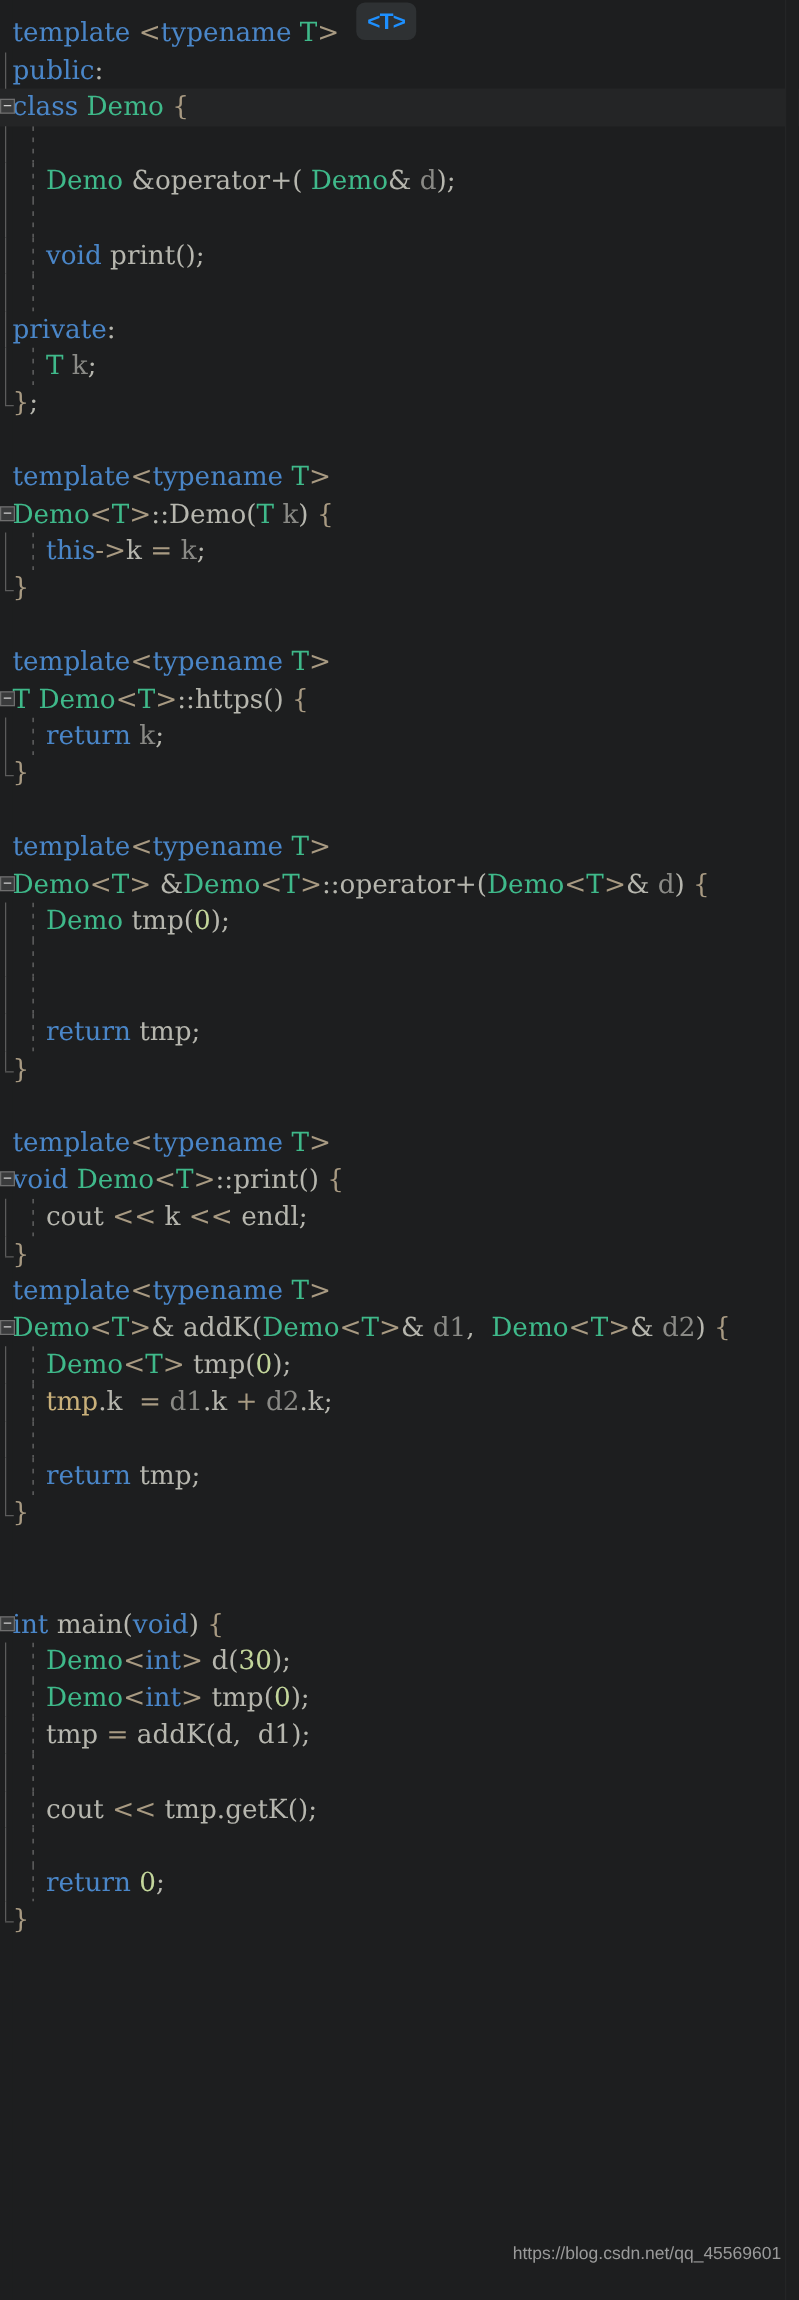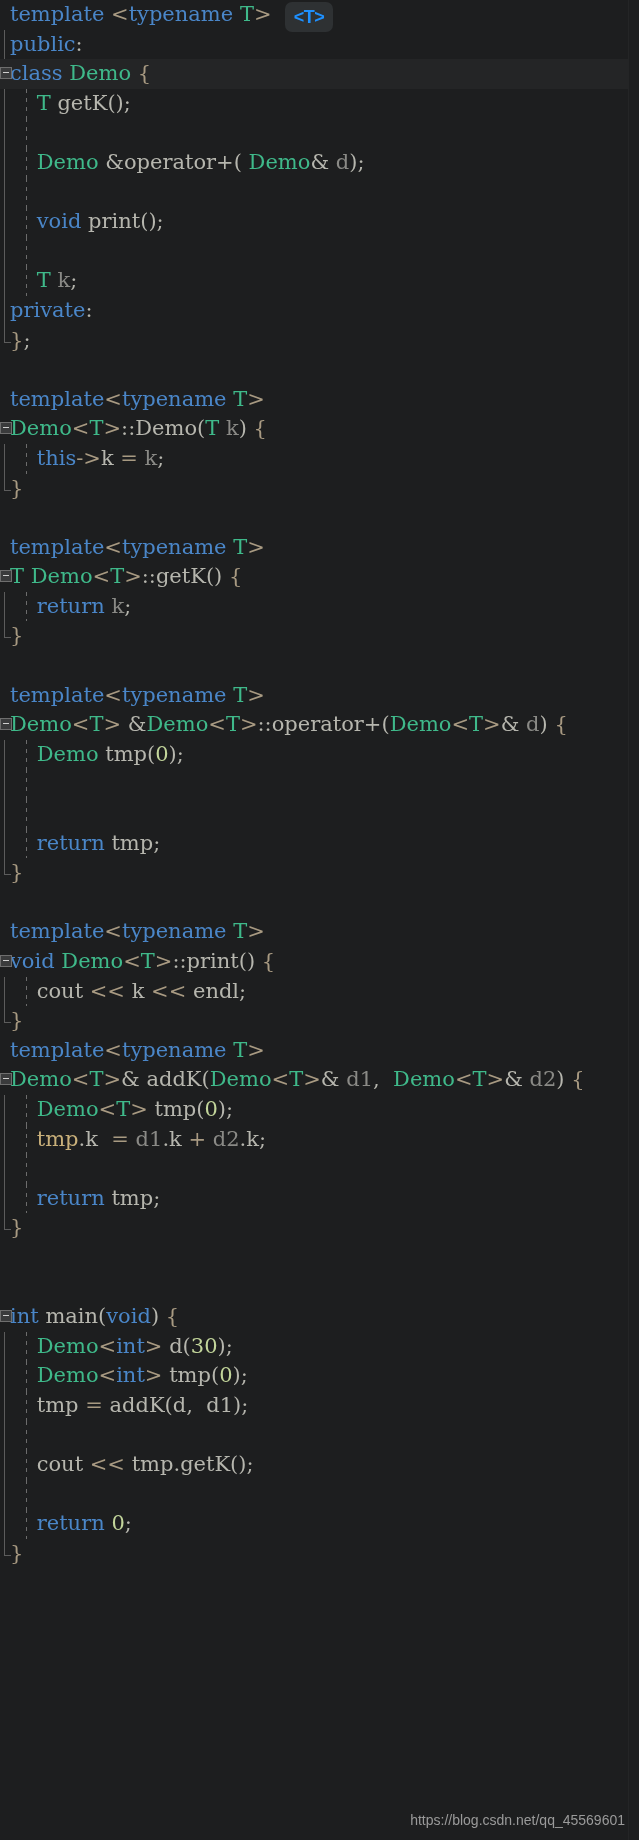--- a/index.html
+++ b/index.html
@@ -28,21 +28,21 @@
   }
   
   #gutter {
     position: absolute;
     top: 0; left: 0;
     width: 10px; height: 1840px;
     background: #1d1e1f;
   }
   .code-area {
     position: absolute;
-    top: 0; left: 0;
+    top: 12px; left: 0;
     width: 639px;
   }
   .line {
     position: relative;
     height: 29.6px;
     line-height: 29.6px;
     font-size: 21px;
     white-space: pre;
     padding-left: 10px;
     box-sizing: border-box;
@@ -139,56 +139,55 @@
     font-weight: bold;
     font-size: 18px;
     color: #1e90ff;
     letter-spacing: -0.5px;
   }
 
   
   #watermark {
     position: absolute;
     right: 14px;
-    bottom: 12px;
+    bottom: 30px;
     font-family: "Liberation Sans", sans-serif;
     font-size: 14px;
     color: #9a9a9a;
     z-index: 15;
     white-space: nowrap;
   }
 </style>
 </head>
 <body>
 
 <div id="editor">
 
   <div id="gutter"></div>
 
   <div class="code-area" id="code-area">
       <div class="line"><span class="txt"><span class="kw">template</span> <span class="op">&lt;</span><span class="kw">typename</span> <span class="typ">T</span><span class="op">&gt;</span></span></div>
       <div class="line"><div class="foldbar"></div><span class="txt"><span class="kw">public</span><span class="pln">:</span></span></div>
       <div class="line hl"><div class="foldbox"></div><span class="txt"><span class="kw">class</span> <span class="typ">Demo</span> <span class="brc">{</span></span></div>
-      <div class="line"><div class="foldbar"></div><div class="iguide"></div><span class="txt">    <span class="typ">T</span> <span class="pln">getK();</span></span></div>
       <div class="line"><div class="foldbar"></div><div class="iguide"></div><span class="txt">&nbsp;</span></div>
       <div class="line"><div class="foldbar"></div><div class="iguide"></div><span class="txt">    <span class="typ">Demo</span> <span class="pln">&amp;operator+(</span> <span class="typ">Demo</span><span class="pln">&amp;</span> <span class="var">d</span><span class="pln">);</span></span></div>
       <div class="line"><div class="foldbar"></div><div class="iguide"></div><span class="txt">&nbsp;</span></div>
       <div class="line"><div class="foldbar"></div><div class="iguide"></div><span class="txt">    <span class="kw">void</span> <span class="pln">print();</span></span></div>
       <div class="line"><div class="foldbar"></div><div class="iguide"></div><span class="txt">&nbsp;</span></div>
+      <div class="line"><div class="foldbar"></div><span class="txt"><span class="kw">private</span><span class="pln">:</span></span></div>
       <div class="line"><div class="foldbar"></div><div class="iguide"></div><span class="txt">    <span class="typ">T</span> <span class="var">k</span><span class="pln">;</span></span></div>
-      <div class="line"><div class="foldbar"></div><span class="txt"><span class="kw">private</span><span class="pln">:</span></span></div>
       <div class="line"><div class="foldbar end"></div><span class="txt"><span class="brc">}</span><span class="pln">;</span></span></div>
       <div class="line"><span class="txt">&nbsp;</span></div>
       <div class="line"><span class="txt"><span class="kw">template</span><span class="op">&lt;</span><span class="kw">typename</span> <span class="typ">T</span><span class="op">&gt;</span></span></div>
       <div class="line"><div class="foldbox"></div><span class="txt"><span class="typ">Demo</span><span class="op">&lt;</span><span class="typ">T</span><span class="op">&gt;</span><span class="pln">::Demo(</span><span class="typ">T</span> <span class="var">k</span><span class="pln">)</span> <span class="brc">{</span></span></div>
       <div class="line"><div class="foldbar"></div><div class="iguide"></div><span class="txt">    <span class="kw">this</span><span class="op">-&gt;</span><span class="pln">k</span> <span class="op">=</span> <span class="var">k</span><span class="pln">;</span></span></div>
       <div class="line"><div class="foldbar end"></div><span class="txt"><span class="brc">}</span></span></div>
       <div class="line"><span class="txt">&nbsp;</span></div>
       <div class="line"><span class="txt"><span class="kw">template</span><span class="op">&lt;</span><span class="kw">typename</span> <span class="typ">T</span><span class="op">&gt;</span></span></div>
-      <div class="line"><div class="foldbox"></div><span class="txt"><span class="typ">T</span> <span class="typ">Demo</span><span class="op">&lt;</span><span class="typ">T</span><span class="op">&gt;</span><span class="pln">::getK()</span> <span class="brc">{</span></span></div>
+      <div class="line"><div class="foldbox"></div><span class="txt"><span class="typ">T</span> <span class="typ">Demo</span><span class="op">&lt;</span><span class="typ">T</span><span class="op">&gt;</span><span class="pln">::https()</span> <span class="brc">{</span></span></div>
       <div class="line"><div class="foldbar"></div><div class="iguide"></div><span class="txt">    <span class="kw">return</span> <span class="var">k</span><span class="pln">;</span></span></div>
       <div class="line"><div class="foldbar end"></div><span class="txt"><span class="brc">}</span></span></div>
       <div class="line"><span class="txt">&nbsp;</span></div>
       <div class="line"><span class="txt"><span class="kw">template</span><span class="op">&lt;</span><span class="kw">typename</span> <span class="typ">T</span><span class="op">&gt;</span></span></div>
       <div class="line"><div class="foldbox"></div><span class="txt"><span class="typ">Demo</span><span class="op">&lt;</span><span class="typ">T</span><span class="op">&gt;</span> <span class="pln">&amp;</span><span class="typ">Demo</span><span class="op">&lt;</span><span class="typ">T</span><span class="op">&gt;</span><span class="pln">::operator+(</span><span class="typ">Demo</span><span class="op">&lt;</span><span class="typ">T</span><span class="op">&gt;</span><span class="pln">&amp;</span> <span class="var">d</span><span class="pln">)</span> <span class="brc">{</span></span></div>
       <div class="line"><div class="foldbar"></div><div class="iguide"></div><span class="txt">    <span class="typ">Demo</span> <span class="pln">tmp(</span><span class="num">0</span><span class="pln">);</span></span></div>
       <div class="line"><div class="foldbar"></div><div class="iguide"></div></div>
       <div class="line"><div class="foldbar"></div><div class="iguide"></div><span class="txt">&nbsp;</span></div>
       <div class="line"><div class="foldbar"></div><div class="iguide"></div><span class="txt">    <span class="kw">return</span> <span class="pln">tmp;</span></span></div>
       <div class="line"><div class="foldbar end"></div><span class="txt"><span class="brc">}</span></span></div>

